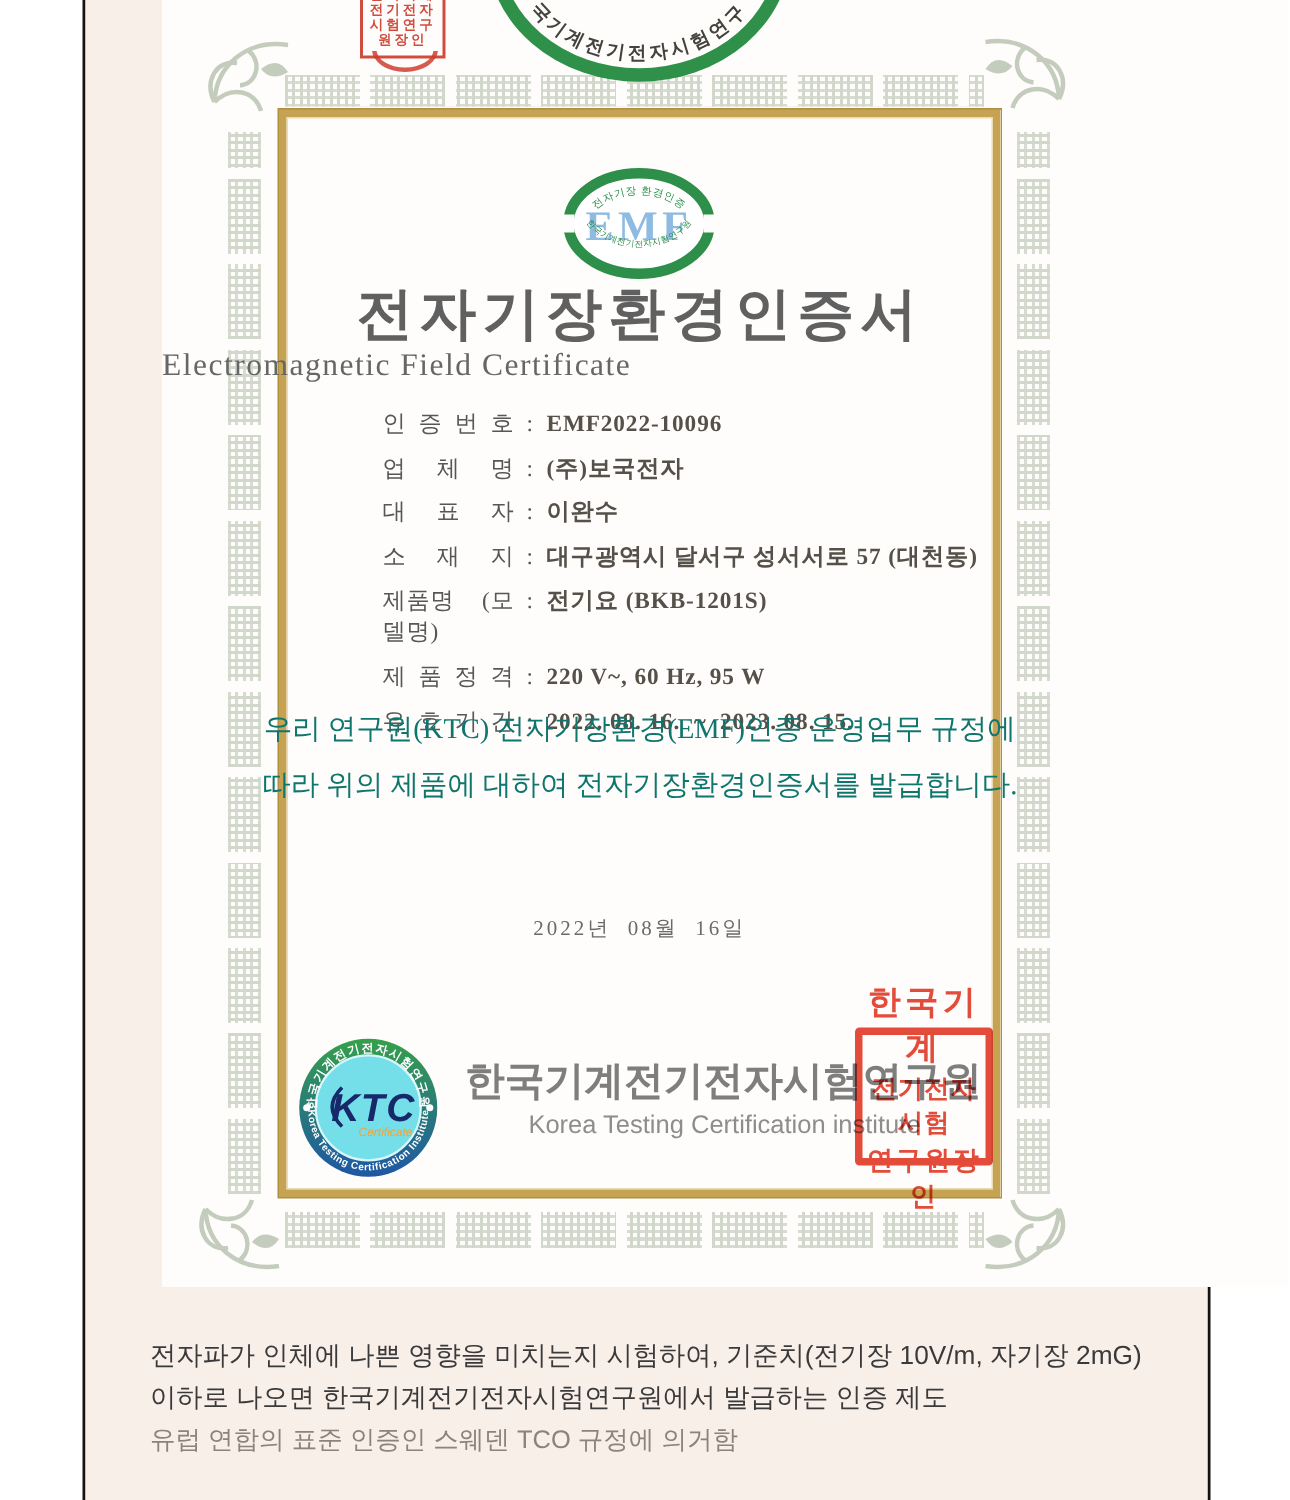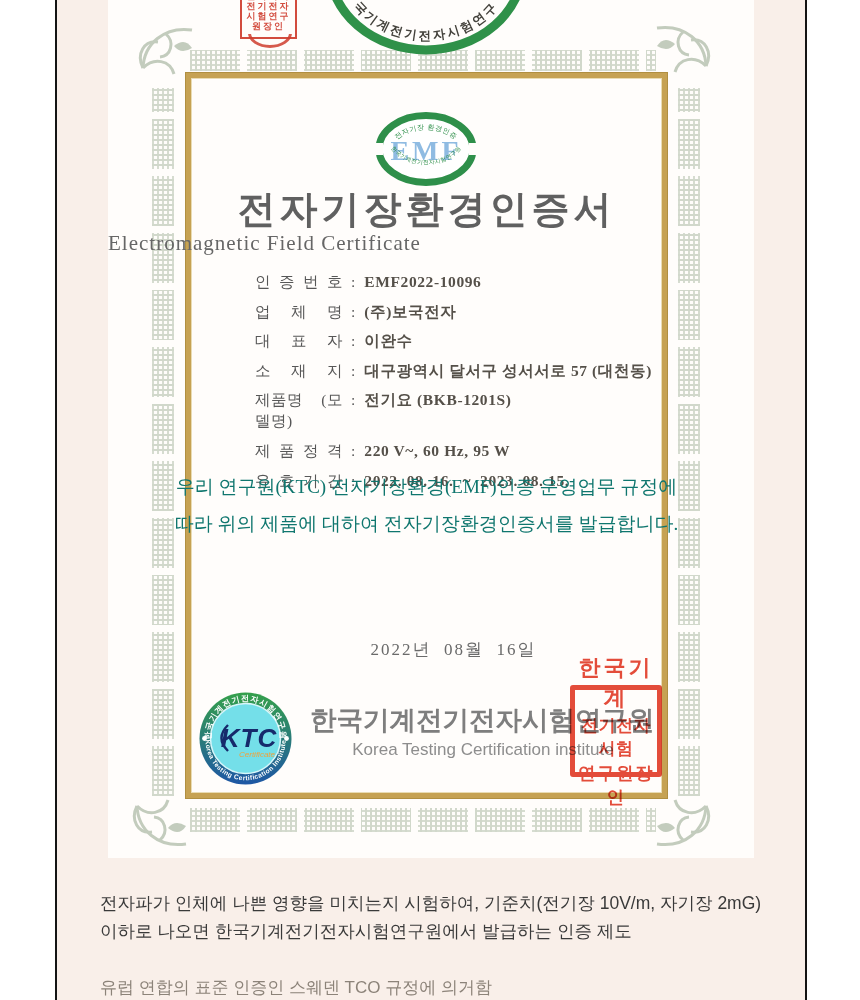--- a/index.html
+++ b/index.html
@@ -2,21 +2,21 @@
 <html><head>
 <meta charset="utf-8">
 <style>
   html,body{margin:0;padding:0;background:#ffffff;}
   .stage{position:relative;width:860px;height:1000px;overflow:hidden;background:#ffffff;
          font-family:"Liberation Sans",sans-serif;}
   .edge-line{position:absolute;top:0;bottom:0;width:2px;background:#141414;}
   .edge-line.left{left:55px;}
   .edge-line.right{left:805px;}
   .pink-bg{position:absolute;left:57px;top:0;width:748px;height:1000px;background:#f9efe9;}
-  .paper{position:absolute;left:108px;top:0;width:646px;height:858px;background:#fffdfb;}
+  .paper{position:absolute;left:108px;top:0;width:751px;height:858px;background:#fffdfb;}
 
   
   .orn{position:absolute;opacity:.8;}
   .orn-h{background:
       repeating-linear-gradient(90deg, rgba(255,253,251,0) 0 50px, #fffdfb 50px 57px),
       repeating-linear-gradient(90deg, #c6cfc0 0 2px, rgba(255,255,255,0) 2px 5px),
       repeating-linear-gradient(0deg, #ccd4c6 0 2px, rgba(255,255,255,0) 2px 5px);}
   .orn-v{background:
       repeating-linear-gradient(0deg, rgba(255,253,251,0) 0 50px, #fffdfb 50px 57px),
       repeating-linear-gradient(0deg, #c6cfc0 0 2px, rgba(255,255,255,0) 2px 5px),
@@ -54,38 +54,38 @@
       font-size:15.5px;color:#575757;margin-left:35px;}
   .frow{display:flex;align-items:baseline;margin-bottom:8.6px;}
   .flabel{width:88px;text-align:justify;text-align-last:justify;letter-spacing:.5px;}
   .fcolon{margin:0 9px 0 8px;}
   .fvalue{white-space:pre-wrap;letter-spacing:.6px;font-weight:600;color:#555049;}
 
   .body-ko{position:absolute;left:66px;top:468px;width:505px;text-align:center;
       font-family:"Liberation Serif",serif;font-size:19px;line-height:1.95;color:#0f766e;}
   .body-en{position:absolute;left:96px;top:548px;width:470px;text-indent:9px;
       font-family:"Liberation Serif",serif;font-size:15px;line-height:1.9;color:#514a42;}
-  .issue-date{position:absolute;left:0;top:638px;width:637px;text-align:center;white-space:pre-wrap;
-      font-family:"Liberation Serif",serif;font-size:17px;letter-spacing:2px;color:#6a6a6a;padding-left:27px;}
+  .issue-date{position:absolute;left:0;top:610px;width:637px;text-align:center;white-space:pre-wrap;
+      font-family:"Liberation Serif",serif;font-size:14px;letter-spacing:2px;color:#6a6a6a;}
 
   .ktc-badge{position:absolute;left:89px;top:690px;}
   .org-name{position:absolute;left:202px;top:702px;font-size:26.5px;font-weight:bold;color:#7e7e7e;}
   .org-name-en{position:absolute;left:200px;top:740px;width:350px;text-align:center;
       font-size:17px;color:#8d8d8d;}
   .main-seal{position:absolute;left:462px;top:685px;width:92px;height:92px;box-sizing:border-box;
       border:5px solid #e0331f;border-radius:3px;color:#e0331f;text-align:center;
       display:flex;flex-direction:column;justify-content:center;gap:1px;
       font-weight:800;mix-blend-mode:multiply;opacity:.88;}
   .seal-r1{font-size:22px;letter-spacing:3px;}
   .seal-r2{font-size:17px;letter-spacing:.5px;}
   .seal-r3{font-size:17.5px;letter-spacing:1.5px;}
 
   .caption-1{position:absolute;left:100px;top:889px;width:666px;font-size:17.5px;
       line-height:1.62;color:#3a3a3a;font-weight:500;}
-  .caption-2{position:absolute;left:100px;top:976px;width:666px;font-size:17px;color:#8c8379;}
+  .caption-2{position:absolute;left:100px;top:948px;width:666px;font-size:17px;color:#8c8379;}
 </style>
 </head>
 <body>
 
 <div class="stage">
   <div class="edge-line left"></div>
   <div class="edge-line right"></div>
   <div class="pink-bg"></div>
 
   <div class="paper">

